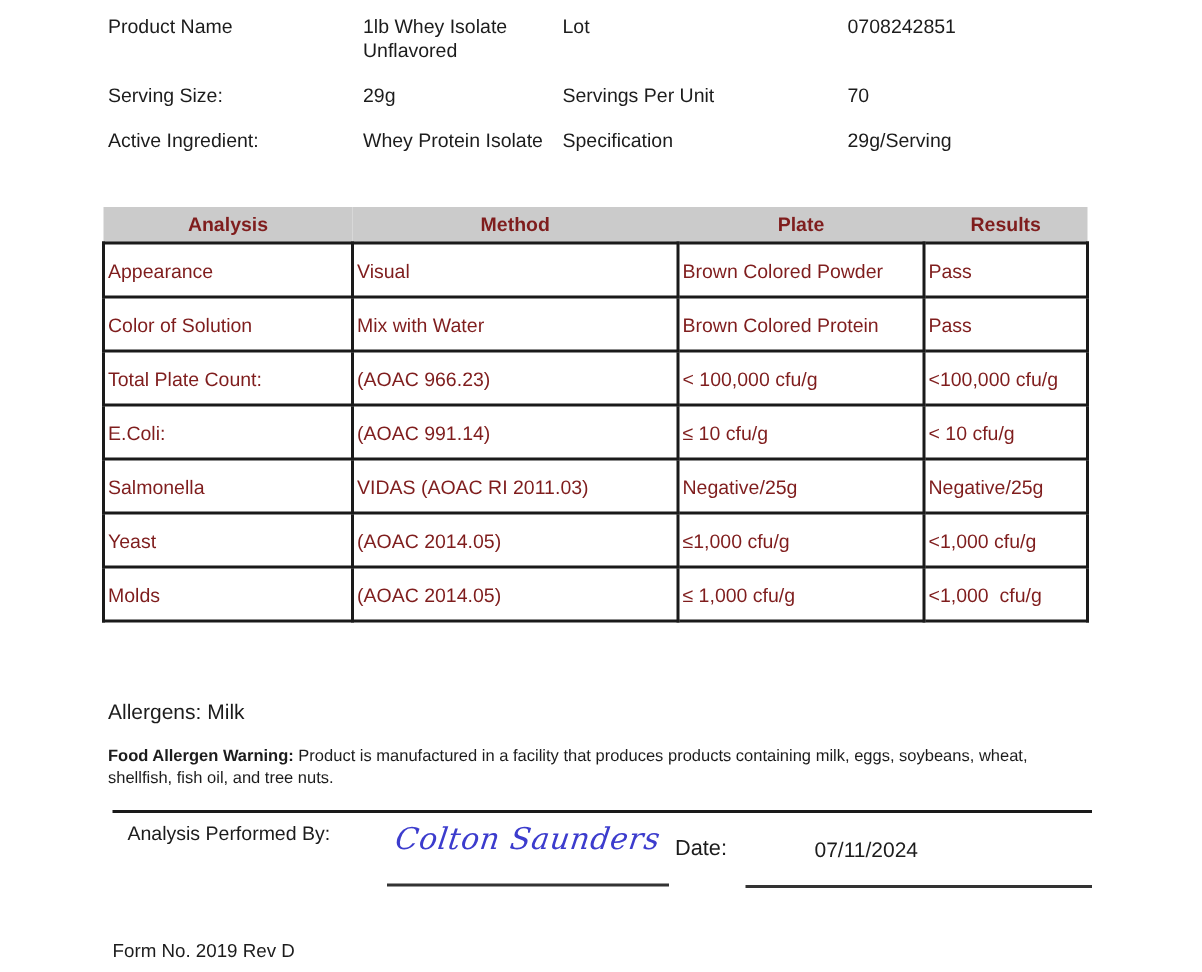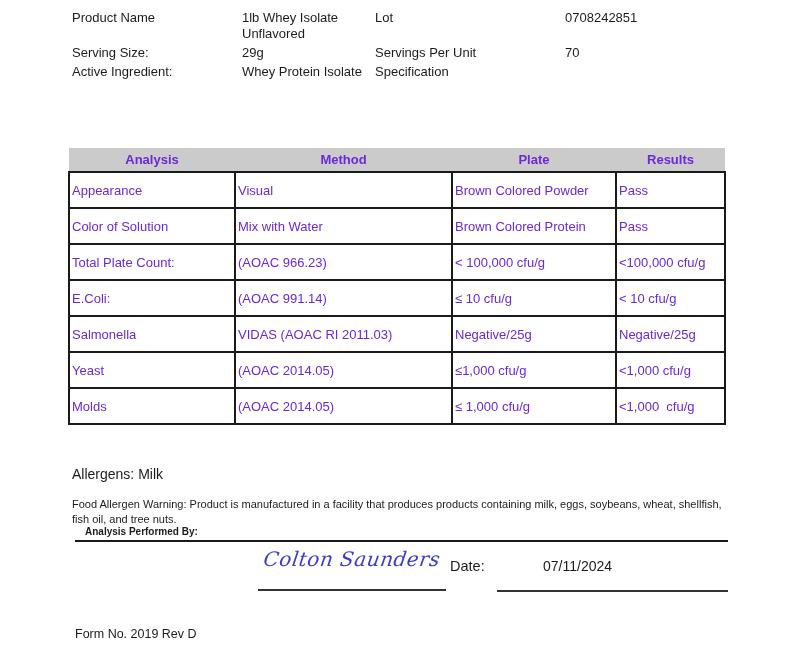--- a/index.html
+++ b/index.html
@@ -10,49 +10,49 @@
   }
   html,body{margin:0;padding:0;background:#ffffff;}
   .page{
     position:relative;width:728px;height:648px;background:#ffffff;overflow:hidden;
     font-family:"Liberation Sans", sans-serif;color:var(--text);
   }
 
   
   .info-block{position:absolute;left:72px;top:10px;width:700px;font-size:13px;line-height:16px;}
   .info-row{display:grid;grid-template-columns:170px 133px 190px 180px;}
-  .info-row + .info-row{margin-top:3px;}
+  .info-row + .info-row{margin-top:14px;}
   .info-row .cell{padding:0;}
 
   
   table.coa{
-    position:absolute;left:68px;top:148px;width:656px;
+    position:absolute;left:68px;top:138px;width:656px;
     border-collapse:collapse;table-layout:fixed;
-    font-size:13px;color:#6d28d9;
+    font-size:13px;color:#7f1d1d;
   }
   table.coa thead th{
     background:var(--header-bg);height:23px;font-weight:bold;
     border:none;padding:0;text-align:center;font-size:13px;
   }
   table.coa tbody td{
     border:2px solid var(--line);height:34px;padding:0 2px;
     text-align:left;vertical-align:middle;background:#fff;
   }
 
   
   .allergens-heading{position:absolute;left:72px;top:466px;font-size:14px;font-weight:normal;}
   .allergen-warning{
     position:absolute;left:72px;top:497px;width:652px;
     font-size:11px;line-height:14.5px;
   }
-  .allergen-warning .bold{font-weight:normal;text-align:right;}
+  .allergen-warning .bold{font-weight:bold;text-align:right;}
 
   
   .divider{position:absolute;left:75px;top:540px;width:664px;height:2px;background:var(--line);}
-  .performed-by-label{position:absolute;left:85px;top:526px;font-size:10px;font-weight:bold;}
+  .performed-by-label{position:absolute;left:85px;top:548px;font-size:13px;}
   .signature{
     position:absolute;left:258px;top:547px;width:188px;text-align:center;
     font-family:"DejaVu Serif", serif;font-style:italic;font-size:20px;
     color:var(--signature-blue);transform:skewX(-8deg);letter-spacing:0.5px;
   }
   .sig-underline{position:absolute;left:258px;top:589px;width:188px;height:2px;background:#333;}
   .date-label{position:absolute;left:450px;top:558px;font-size:14.5px;}
   .date-value{position:absolute;left:543px;top:558px;font-size:14px;}
   .date-underline{position:absolute;left:497px;top:590px;width:231px;height:2px;background:#333;}
 
@@ -74,20 +74,21 @@
     <div class="info-row">
       <div class="cell">Serving Size:</div>
       <div class="cell">29g</div>
       <div class="cell">Servings Per Unit</div>
       <div class="cell">70</div>
     </div>
     <div class="info-row">
       <div class="cell">Active Ingredient:</div>
       <div class="cell">Whey Protein Isolate</div>
       <div class="cell">Specification</div>
+      <div class="cell">29g/Serving</div>
     </div>
   </div>
 
   <table class="coa">
     <colgroup>
       <col style="width:166px">
         <col style="width:217px">
         <col style="width:164px">
         <col style="width:109px">
     </colgroup>

